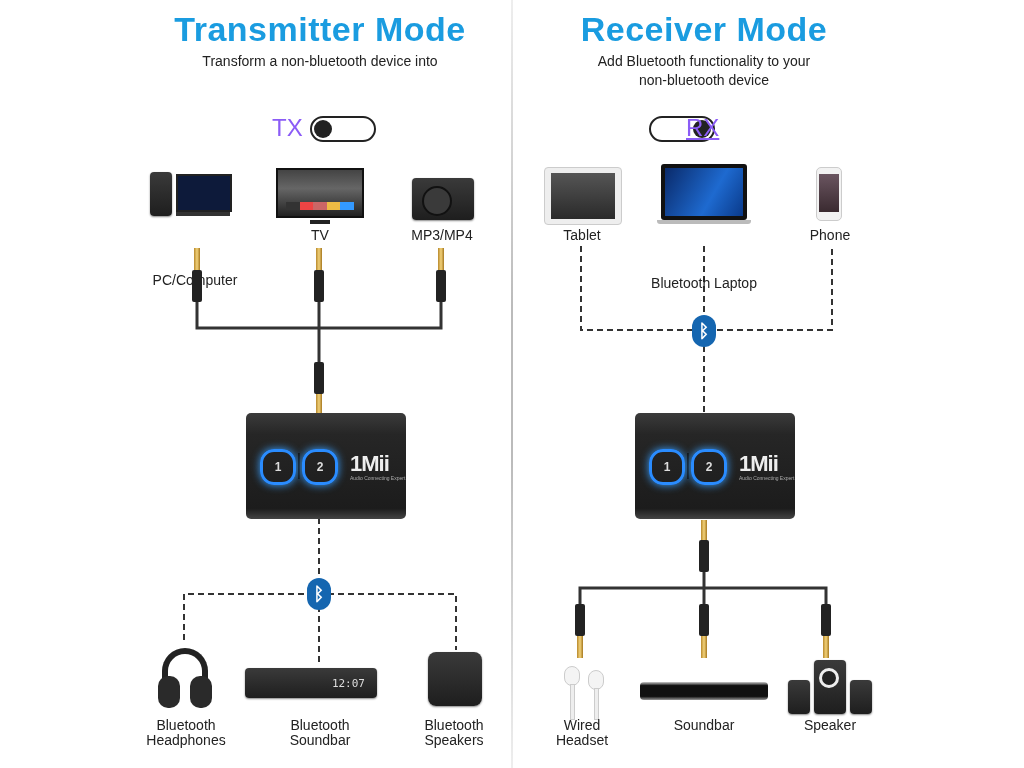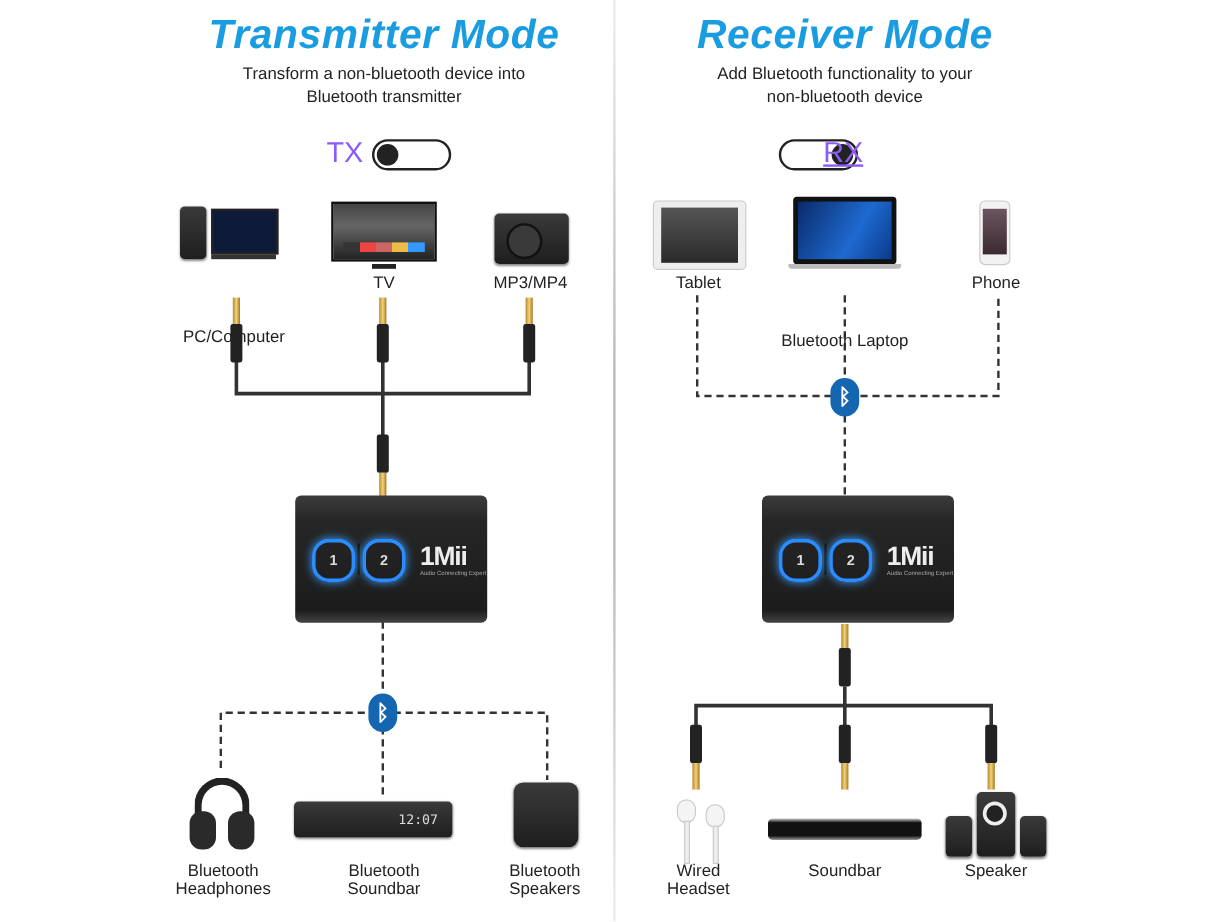--- a/index.html
+++ b/index.html
@@ -1,18 +1,18 @@
 <!DOCTYPE html>
 <html><head>
 <meta charset="utf-8">
 <style>
   html,body{margin:0;padding:0;background:#fff;}
   body{width:1024px;height:768px;position:relative;overflow:hidden;font-family:"Liberation Sans","DejaVu Sans",sans-serif;color:#222;}
   .abs{position:absolute;}
-  .title{font-weight:bold;font-size:34px;color:#1a9ce0;text-align:center;letter-spacing:0.5px;font-style:italic;}
+  .title{font-weight:bold;font-size:34px;color:#1a9ce0;text-align:center;letter-spacing:0.5px;}
   .sub{font-size:14px;color:#222;text-align:center;line-height:19px;}
   .mode-label{font-size:24px;color:#8b5cf6;}
   .toggle{width:62px;height:22px;border:2px solid #222;border-radius:14px;background:#fff;}
   .knob{position:absolute;top:2px;width:18px;height:18px;border-radius:50%;background:#222;}
   .dlabel{font-size:14px;color:#222;text-align:center;line-height:15px;}
   .divider{left:511px;top:0;width:2px;height:768px;background:linear-gradient(#eee,#bbb 40%,#bbb 60%,#eee);}
   .device{background:linear-gradient(#3a3a3a,#1e1e1e);border-radius:4px;box-shadow:0 1px 2px #888;}
   .adapter{width:160px;height:106px;background:linear-gradient(180deg,#3b3b3b,#262626 20%,#1c1c1c 90%,#444);border-radius:5px;}
   .hp-btn{position:absolute;width:30px;height:30px;border:3px solid #2a8cff;border-radius:14px;box-shadow:0 0 8px #3aa0ff;color:#ddd;font-size:12px;text-align:center;line-height:30px;font-weight:bold;}
   .brand{position:absolute;color:#eee;font-weight:bold;font-size:22px;letter-spacing:-1px;}
@@ -20,21 +20,20 @@
   .bt{position:absolute;width:24px;height:32px;border-radius:12px;background:#1566b0;color:#fff;font-size:18px;text-align:center;line-height:32px;font-weight:bold;}
 </style>
 </head>
 <body>
 
 <div class="abs divider"></div>
 
 <div class="abs title" style="left:120px;top:10px;width:400px;">Transmitter Mode</div>
 <div class="abs sub" style="left:120px;top:52px;width:400px;">
   <div>Transform a non-bluetooth device into</div>
-  <div>Bluetooth transmitter</div>
 </div>
 <div class="abs mode-label" style="left:272px;top:114px;">TX</div>
 <div class="abs toggle" style="left:310px;top:116px;">
   <div class="knob" style="left:2px;"></div>
 </div>
 
 <div class="abs" style="left:150px;top:172px;width:30px;height:44px;">
   <div class="device" style="position:absolute;left:0;top:0;width:22px;height:44px;"></div>
   <div style="position:absolute;left:26px;top:2px;width:52px;height:34px;background:#0d1a3a;border:2px solid #222;"></div>
   <div style="position:absolute;left:26px;top:40px;width:54px;height:4px;background:#333;"></div>

